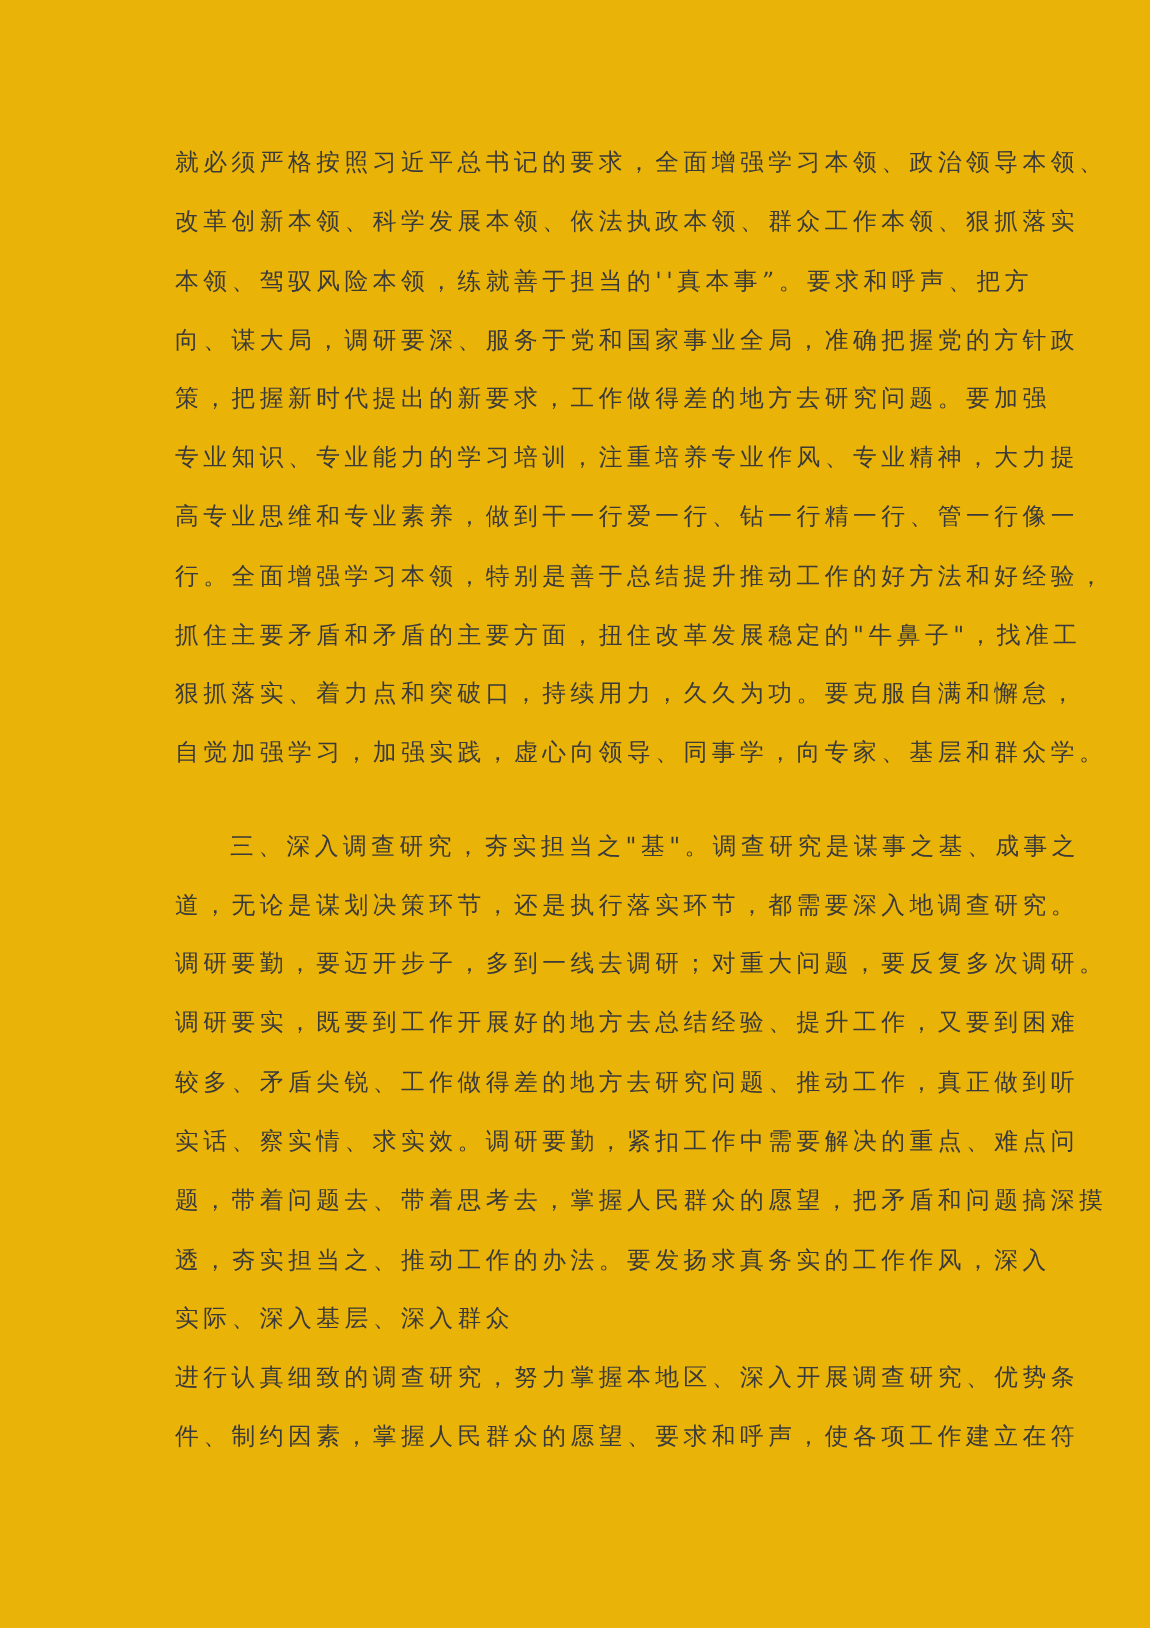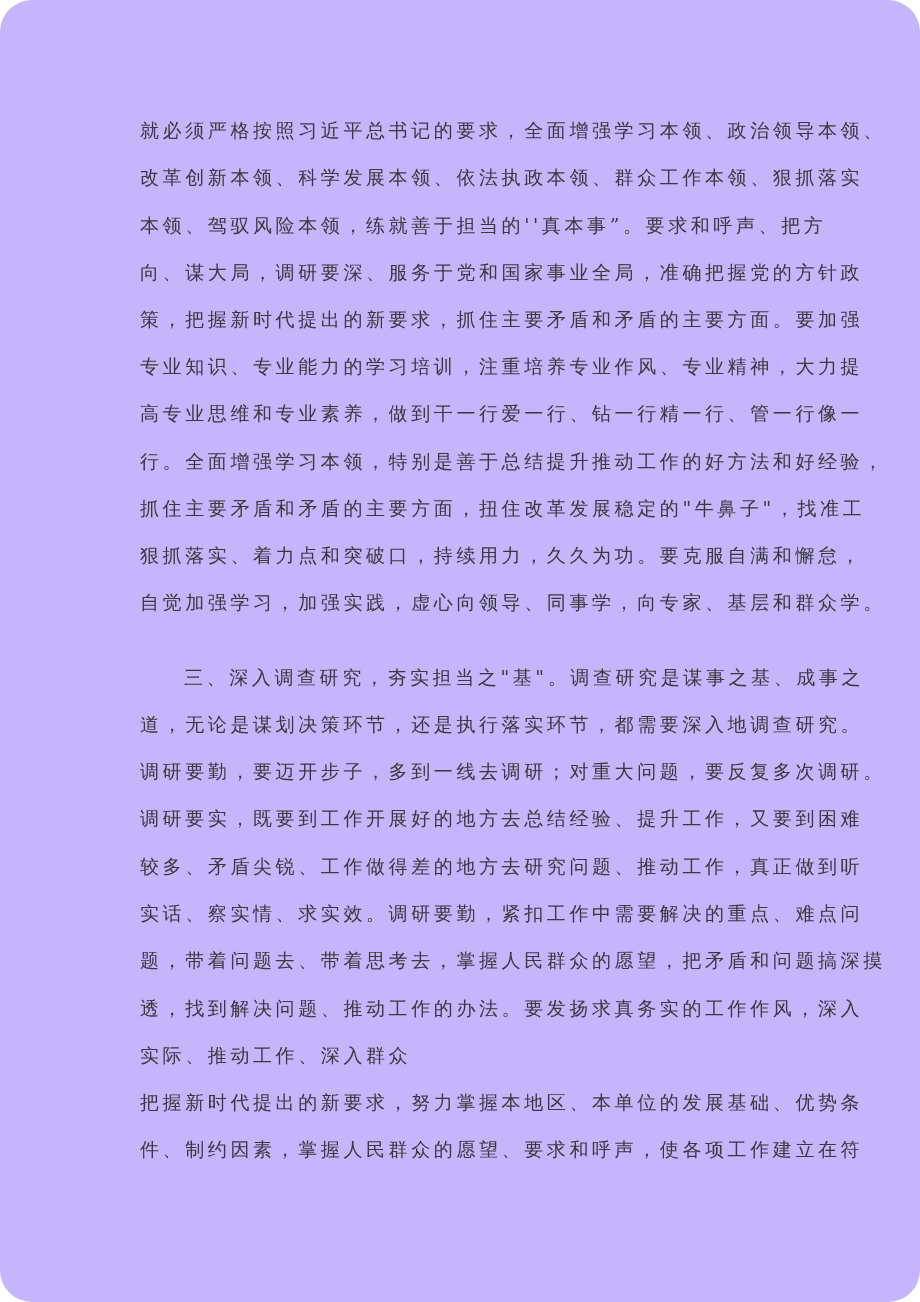--- a/index.html
+++ b/index.html
@@ -1,17 +1,17 @@
 <!DOCTYPE html>
 <html><head>
 <meta charset="utf-8">
 <style>
   html, body { margin: 0; padding: 0; background: #ffffff; }
   body { width: 920px; height: 1302px; position: relative; overflow: hidden; }
-  .page { position: absolute; left: 0; top: 0; width: 920px; height: 1302px; background: #c4b5fd; border-radius: 32px; }
+  .page { position: absolute; left: 0; top: 0; width: 920px; height: 1302px; background: #eab308; }
   .line {
     position: absolute;
     left: 140px;
     width: 670px;
     height: 30px;
     line-height: 30px;
     font-family: "DejaVu Serif", "Liberation Serif", serif;
     font-size: 19px;
     letter-spacing: 3.6px;
     color: #3a3a3a;
@@ -22,39 +22,39 @@
 </head>
 <body>
 
 <div class="page">
 
   <div>
     <div class="line" style="top:115px">就必须严格按照习近平总书记的要求，全面增强学习本领、政治领导本领、</div>
     <div class="line" style="top:162px">改革创新本领、科学发展本领、依法执政本领、群众工作本领、狠抓落实</div>
     <div class="line" style="top:210px">本领、驾驭风险本领，练就善于担当的''真本事”。要求和呼声、把方</div>
     <div class="line" style="top:257px">向、谋大局，调研要深、服务于党和国家事业全局，准确把握党的方针政</div>
-    <div class="line" style="top:304px">策，把握新时代提出的新要求，抓住主要矛盾和矛盾的主要方面。要加强</div>
+    <div class="line" style="top:304px">策，把握新时代提出的新要求，工作做得差的地方去研究问题。要加强</div>
     <div class="line" style="top:351px">专业知识、专业能力的学习培训，注重培养专业作风、专业精神，大力提</div>
     <div class="line" style="top:398px">高专业思维和专业素养，做到干一行爱一行、钻一行精一行、管一行像一</div>
     <div class="line" style="top:446px">行。全面增强学习本领，特别是善于总结提升推动工作的好方法和好经验，</div>
     <div class="line" style="top:493px">抓住主要矛盾和矛盾的主要方面，扭住改革发展稳定的"牛鼻子"，找准工</div>
     <div class="line" style="top:540px">狠抓落实、着力点和突破口，持续用力，久久为功。要克服自满和懈怠，</div>
     <div class="line" style="top:587px">自觉加强学习，加强实践，虚心向领导、同事学，向专家、基层和群众学。</div>
   </div>
 
   <div>
     <div class="line indent" style="top:662px">三、深入调查研究，夯实担当之"基"。调查研究是谋事之基、成事之</div>
     <div class="line" style="top:709px">道，无论是谋划决策环节，还是执行落实环节，都需要深入地调查研究。</div>
     <div class="line" style="top:756px">调研要勤，要迈开步子，多到一线去调研；对重大问题，要反复多次调研。</div>
     <div class="line" style="top:803px">调研要实，既要到工作开展好的地方去总结经验、提升工作，又要到困难</div>
     <div class="line" style="top:851px">较多、矛盾尖锐、工作做得差的地方去研究问题、推动工作，真正做到听</div>
     <div class="line" style="top:898px">实话、察实情、求实效。调研要勤，紧扣工作中需要解决的重点、难点问</div>
     <div class="line" style="top:945px">题，带着问题去、带着思考去，掌握人民群众的愿望，把矛盾和问题搞深摸</div>
-    <div class="line" style="top:993px">透，找到解决问题、推动工作的办法。要发扬求真务实的工作作风，深入</div>
-    <div class="line" style="top:1040px">实际、推动工作、深入群众</div>
+    <div class="line" style="top:993px">透，夯实担当之、推动工作的办法。要发扬求真务实的工作作风，深入</div>
+    <div class="line" style="top:1040px">实际、深入基层、深入群众</div>
   </div>
 
   <div>
-    <div class="line" style="top:1087px">把握新时代提出的新要求，努力掌握本地区、本单位的发展基础、优势条</div>
+    <div class="line" style="top:1087px">进行认真细致的调查研究，努力掌握本地区、深入开展调查研究、优势条</div>
     <div class="line" style="top:1134px">件、制约因素，掌握人民群众的愿望、要求和呼声，使各项工作建立在符</div>
   </div>
 
 </div>
 
 </body></html>

